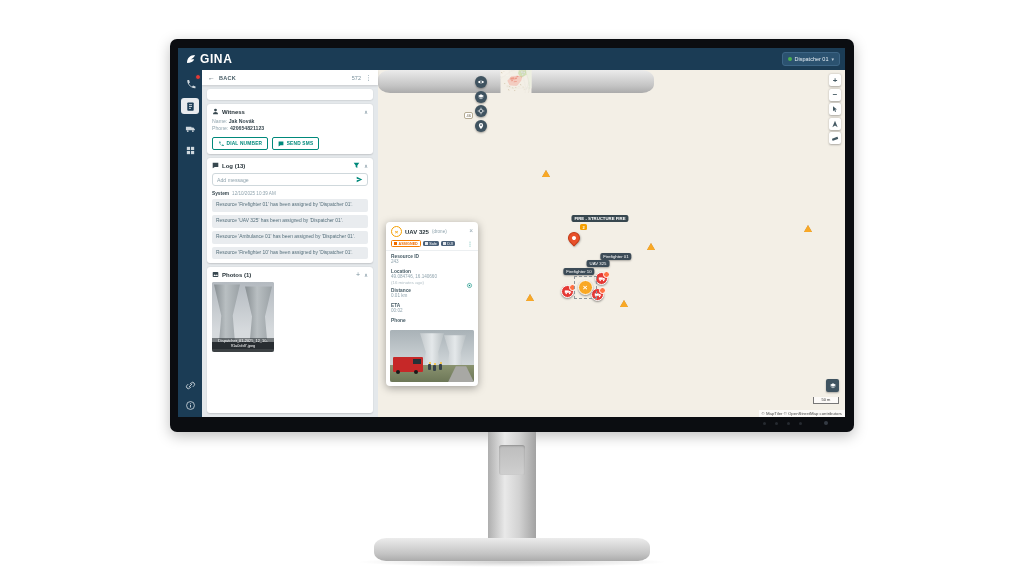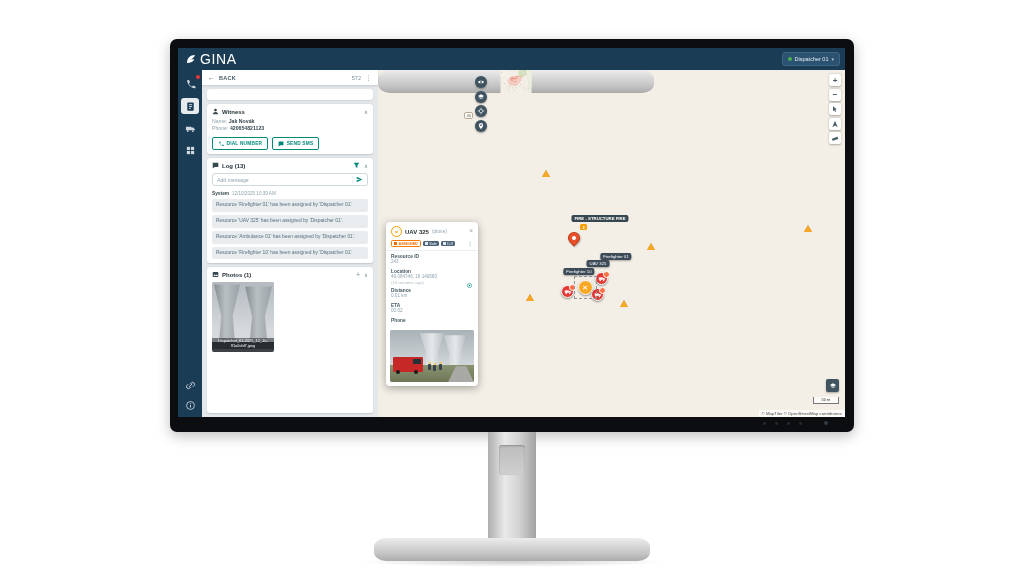--- a/index.html
+++ b/index.html
@@ -13,21 +13,21 @@
   .osd-dot { position:absolute; bottom:4px; width:3px; height:3px; border-radius:50%; background:#262a31; }
   .power-led { position:absolute; bottom:4px; right:18px; width:4px; height:4px; border-radius:50%; background:#343a44; }
   .neck { position:absolute; left:488px; top:432px; width:48px; height:106px; background:linear-gradient(90deg,#aeaeae,#e9e9e9 35%,#d2d2d2 65%,#a2a2a2); }
   .neck-slot { position:absolute; left:11px; top:13px; width:26px; height:30px; background:linear-gradient(#bdbdbd,#cfcfcf); border-radius:3px; box-shadow:inset 0 1px 2px rgba(0,0,0,.25); }
   .base { position:absolute; left:374px; top:538px; width:276px; height:23px; background:linear-gradient(#ececec,#c3c3c3 70%,#ababab); border-radius:12px/9px; }
   .floor-shadow { position:absolute; left:356px; top:557px; width:312px; height:10px; background:radial-gradient(ellipse at center, rgba(0,0,0,.18), rgba(0,0,0,0) 70%); }
 
   
   .topbar { position:absolute; left:0; top:0; width:667px; height:22px; background:#1b3c55; display:flex; align-items:center; z-index:30; }
   .brand { display:flex; align-items:center; gap:3px; margin-left:7px; }
-  .brand-text { color:#fff; font-size:14px; font-weight:normal; letter-spacing:.6px; }
+  .brand-text { color:#fff; font-size:12px; font-weight:bold; letter-spacing:.6px; }
   .user-chip { position:absolute; right:5px; top:4px; height:14px; background:#2b5270; border:1px solid #3d6585; border-radius:3px; display:flex; align-items:center; gap:3px; padding:0 5px; color:#e5edf3; font-size:5.5px; }
   .status-dot { width:4px; height:4px; border-radius:50%; background:#4caf50; }
   .caret { font-size:5px; color:#b9c9d6; }
 
   
   .rail { position:absolute; left:0; top:22px; width:24px; height:347px; background:#1b3c55; z-index:25; }
   .rail-item { position:absolute; left:3px; width:18px; height:16px; display:flex; align-items:center; justify-content:center; border-radius:3px; }
   .rail-item svg { width:11px; height:11px; }
   .rail-item.sel { background:#e8ebee; }
   .badge-red { position:absolute; top:-2px; right:-2px; width:6px; height:6px; border-radius:50%; background:#e53935; border:1px solid #1b3c55; }

